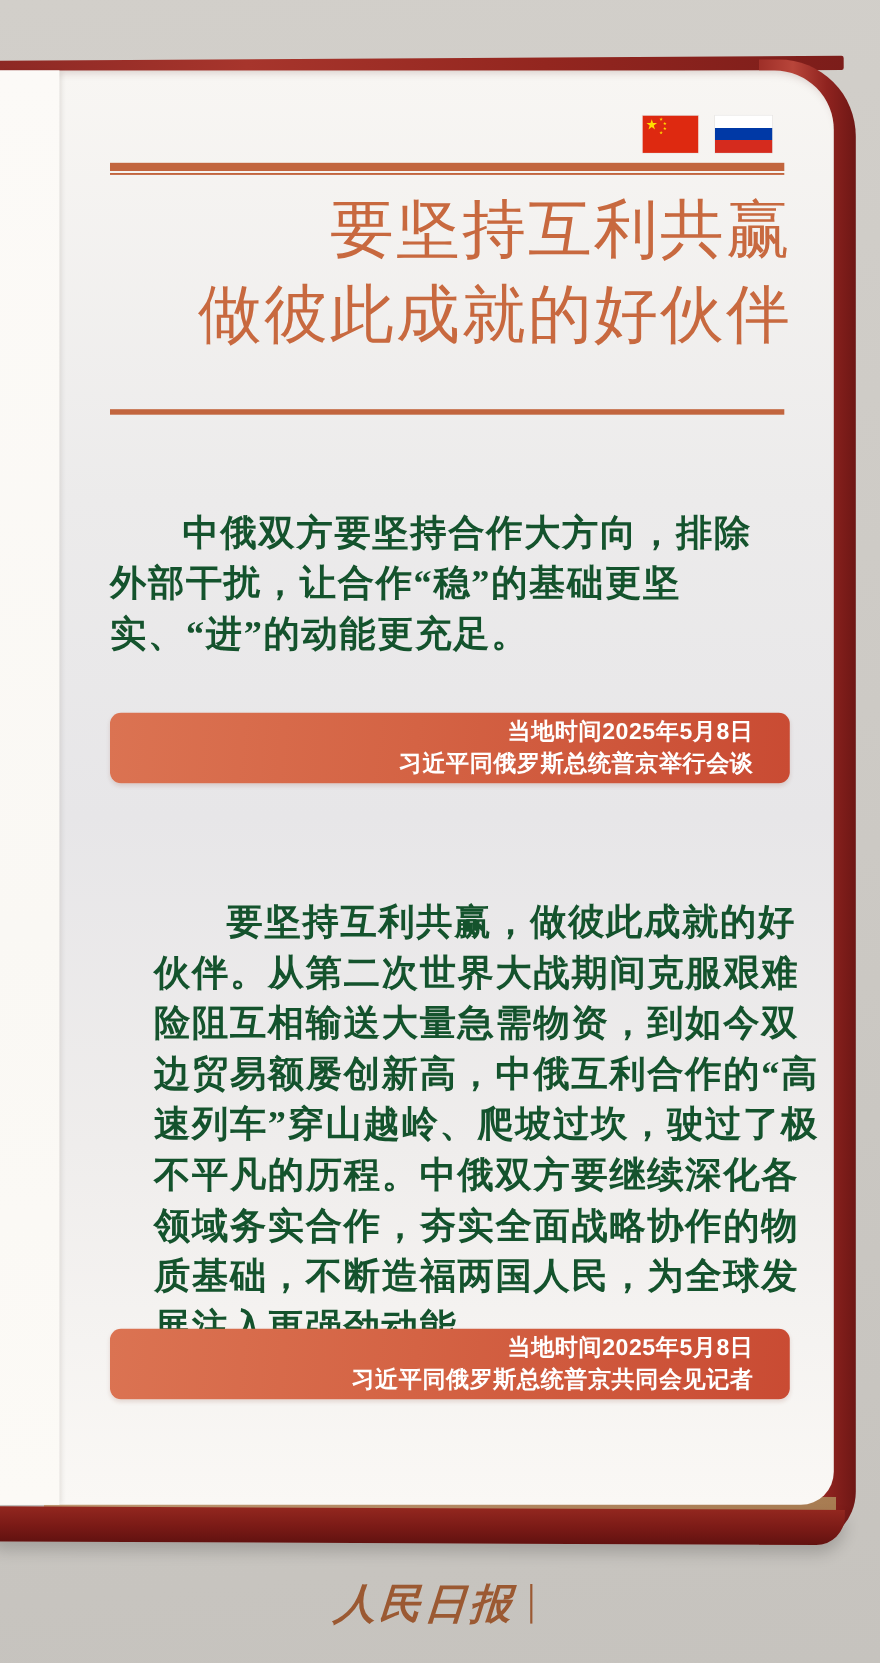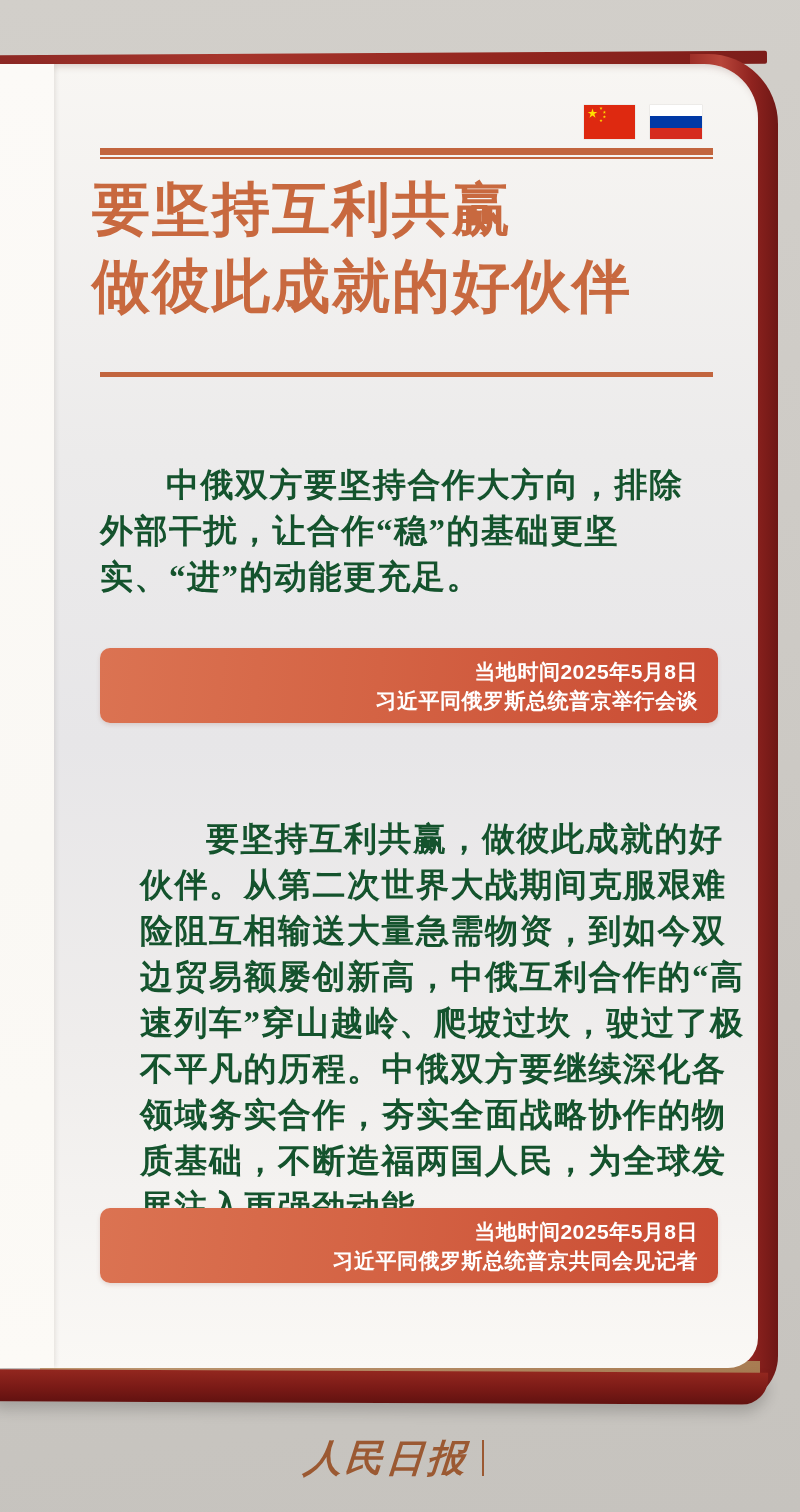--- a/index.html
+++ b/index.html
@@ -56,39 +56,39 @@
   .flag-ru{
     width:52px;height:34px;
     background:linear-gradient(180deg,#FFFFFF 0 33.4%,#0039A6 33.4% 66.7%,#D52B1E 66.7% 100%);
   }
   .rule-double{
     position:absolute;left:100px;top:148px;width:613px;height:11px;
     background:linear-gradient(180deg,#C2653E 0 7px,rgba(0,0,0,0) 7px 9px,#C2653E 9px 11px);
   }
   .headline{
     position:absolute;left:92px;top:170px;width:628px;
-    text-align:left;color:#C8693F;
-    font-weight:700;font-size:58px;line-height:77px;letter-spacing:2px;
+    text-align:right;color:#C8693F;
+    font-weight:400;font-size:58px;line-height:77px;letter-spacing:2px;
   }
   .rule-single{
     position:absolute;left:100px;top:372px;width:613px;height:5px;background:#C2653E;
   }
   .quote-text{
     position:absolute;left:100px;width:617px;margin:0;
     font-family:"Liberation Serif","DejaVu Serif",serif;
     font-size:33px;line-height:46px;letter-spacing:1.5px;
     color:#14532d;text-indent:2em;font-weight:600;
   }
   .quote-1{top:462px;}
   .quote-2{top:816px;margin-left:40px;}
   .banner{
-    position:absolute;left:100px;width:618px;height:75px;border-radius:10px;
+    position:absolute;left:100px;width:618px;height:64px;border-radius:10px;
     background:linear-gradient(96deg,#DB7352 0%,#D46344 45%,#C94B33 100%);
     display:flex;flex-direction:column;justify-content:center;align-items:flex-end;
-    padding-right:0;box-sizing:border-box;
+    padding-right:13px;box-sizing:border-box;
     box-shadow:0 2px 4px rgba(120,50,30,0.15);
   }
   .banner-1{top:648px;}
   .banner-2{top:1208px;}
   .banner div{
     color:#FFFFFF;font-weight:700;font-size:21px;line-height:29px;
     text-align:right;padding-right:20px;letter-spacing:0.5px;
   }
   
   .footer{

